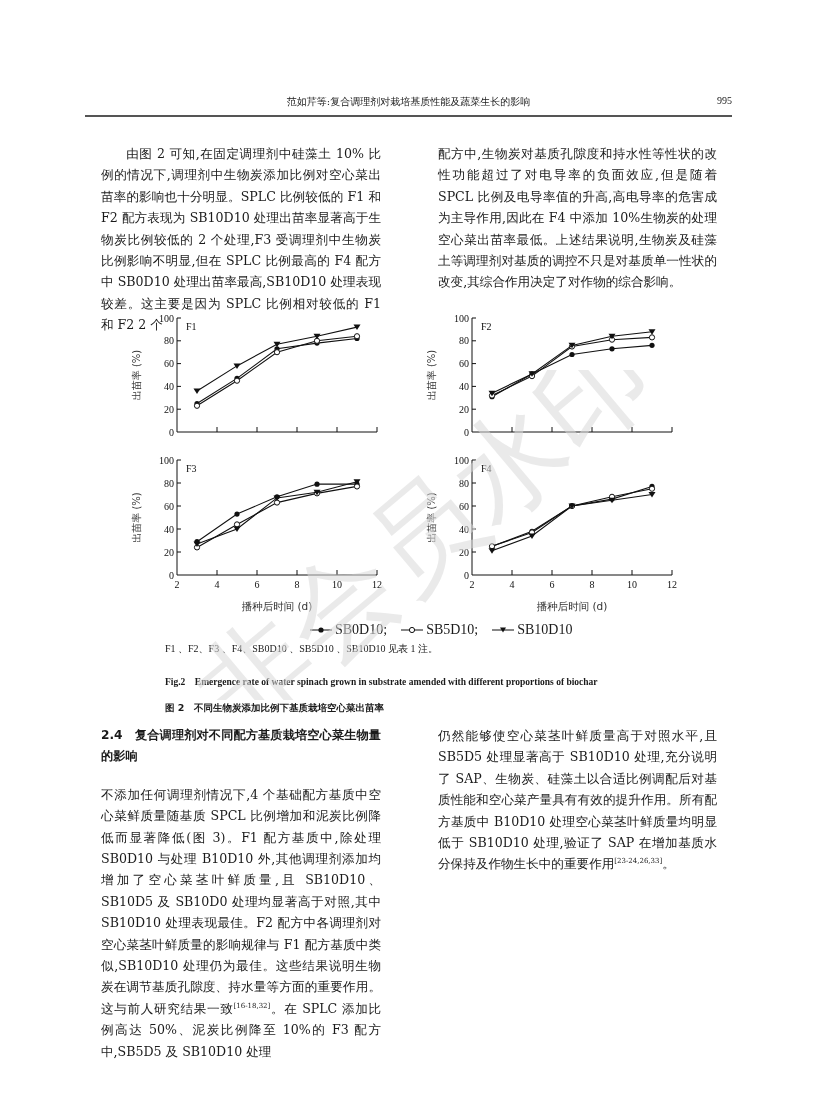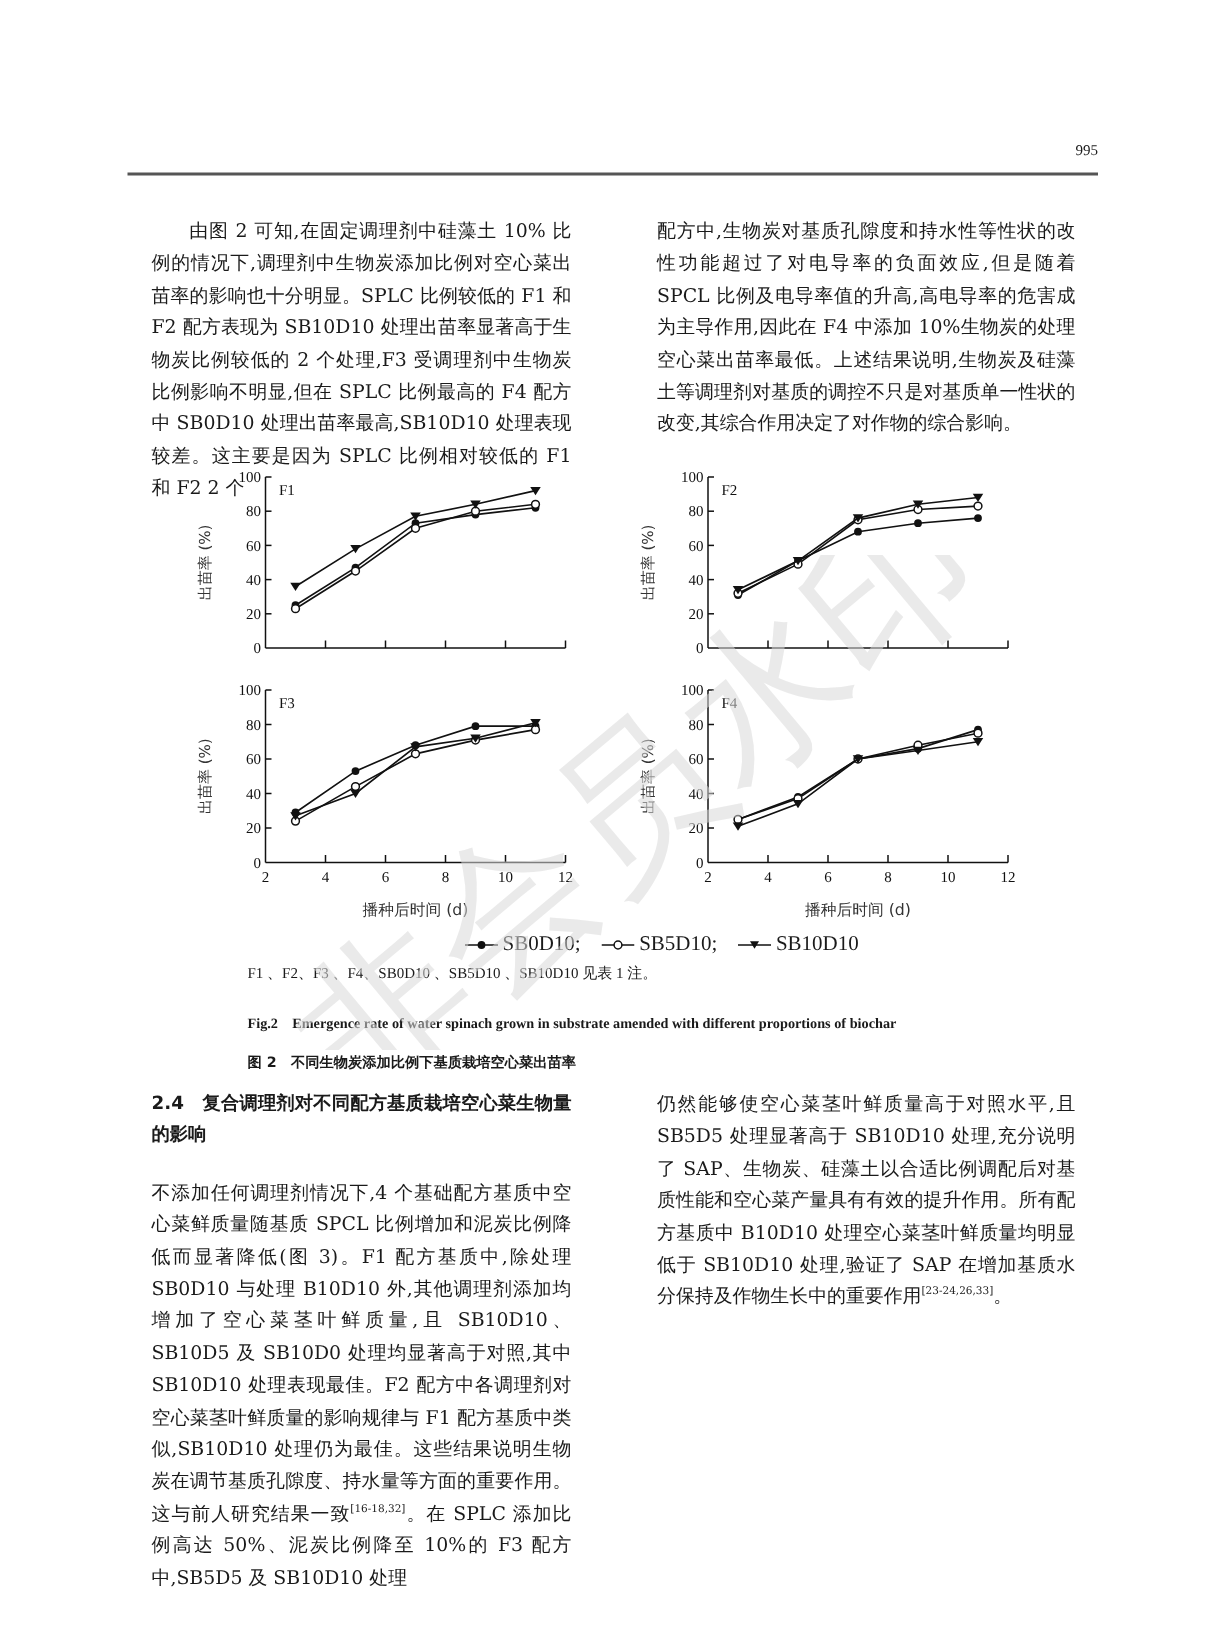--- a/index.html
+++ b/index.html
@@ -24,20 +24,21 @@
   .legend-item { display:flex; align-items:center; gap:3px; }
   .fig-note { position:absolute; left:165px; top:642px; font-size:10px; font-family:"Liberation Serif", serif; }
   .fig-caption-cn { position:absolute; left:165px; top:659px; font-size:9.5px; font-weight:bold; font-family:"DejaVu Sans", sans-serif;margin-top:43px; }
   .fig-caption-en { position:absolute; left:165px; top:676px; font-size:9.5px; font-weight:bold; font-family:"Liberation Serif", serif; }
   .watermark { position:absolute; left:170px; top:370px; width:520px; height:330px; pointer-events:none; }
 </style>
 </head>
 <body>
 
 <div class="header">
+  <span class="header-title">范如芹等:复合调理剂对栽培基质性能及蔬菜生长的影响</span>
   <span class="page-number">995</span>
 </div>
 <div class="header-rule"></div>
 
 <div class="col col-left-top">
   <p class="indent">由图 2 可知,在固定调理剂中硅藻土 10% 比例的情况下,调理剂中生物炭添加比例对空心菜出苗率的影响也十分明显。SPLC 比例较低的 F1 和 F2 配方表现为 SB10D10 处理出苗率显著高于生物炭比例较低的 2 个处理,F3 受调理剂中生物炭比例影响不明显,但在 SPLC 比例最高的 F4 配方中 SB0D10 处理出苗率最高,SB10D10 处理表现较差。这主要是因为 SPLC 比例相对较低的 F1 和 F2 2 个</p>
 </div>
 <div class="col col-right-top">
   <p>配方中,生物炭对基质孔隙度和持水性等性状的改性功能超过了对电导率的负面效应,但是随着 SPCL 比例及电导率值的升高,高电导率的危害成为主导作用,因此在 F4 中添加 10%生物炭的处理空心菜出苗率最低。上述结果说明,生物炭及硅藻土等调理剂对基质的调控不只是对基质单一性状的改变,其综合作用决定了对作物的综合影响。</p>
 </div>

